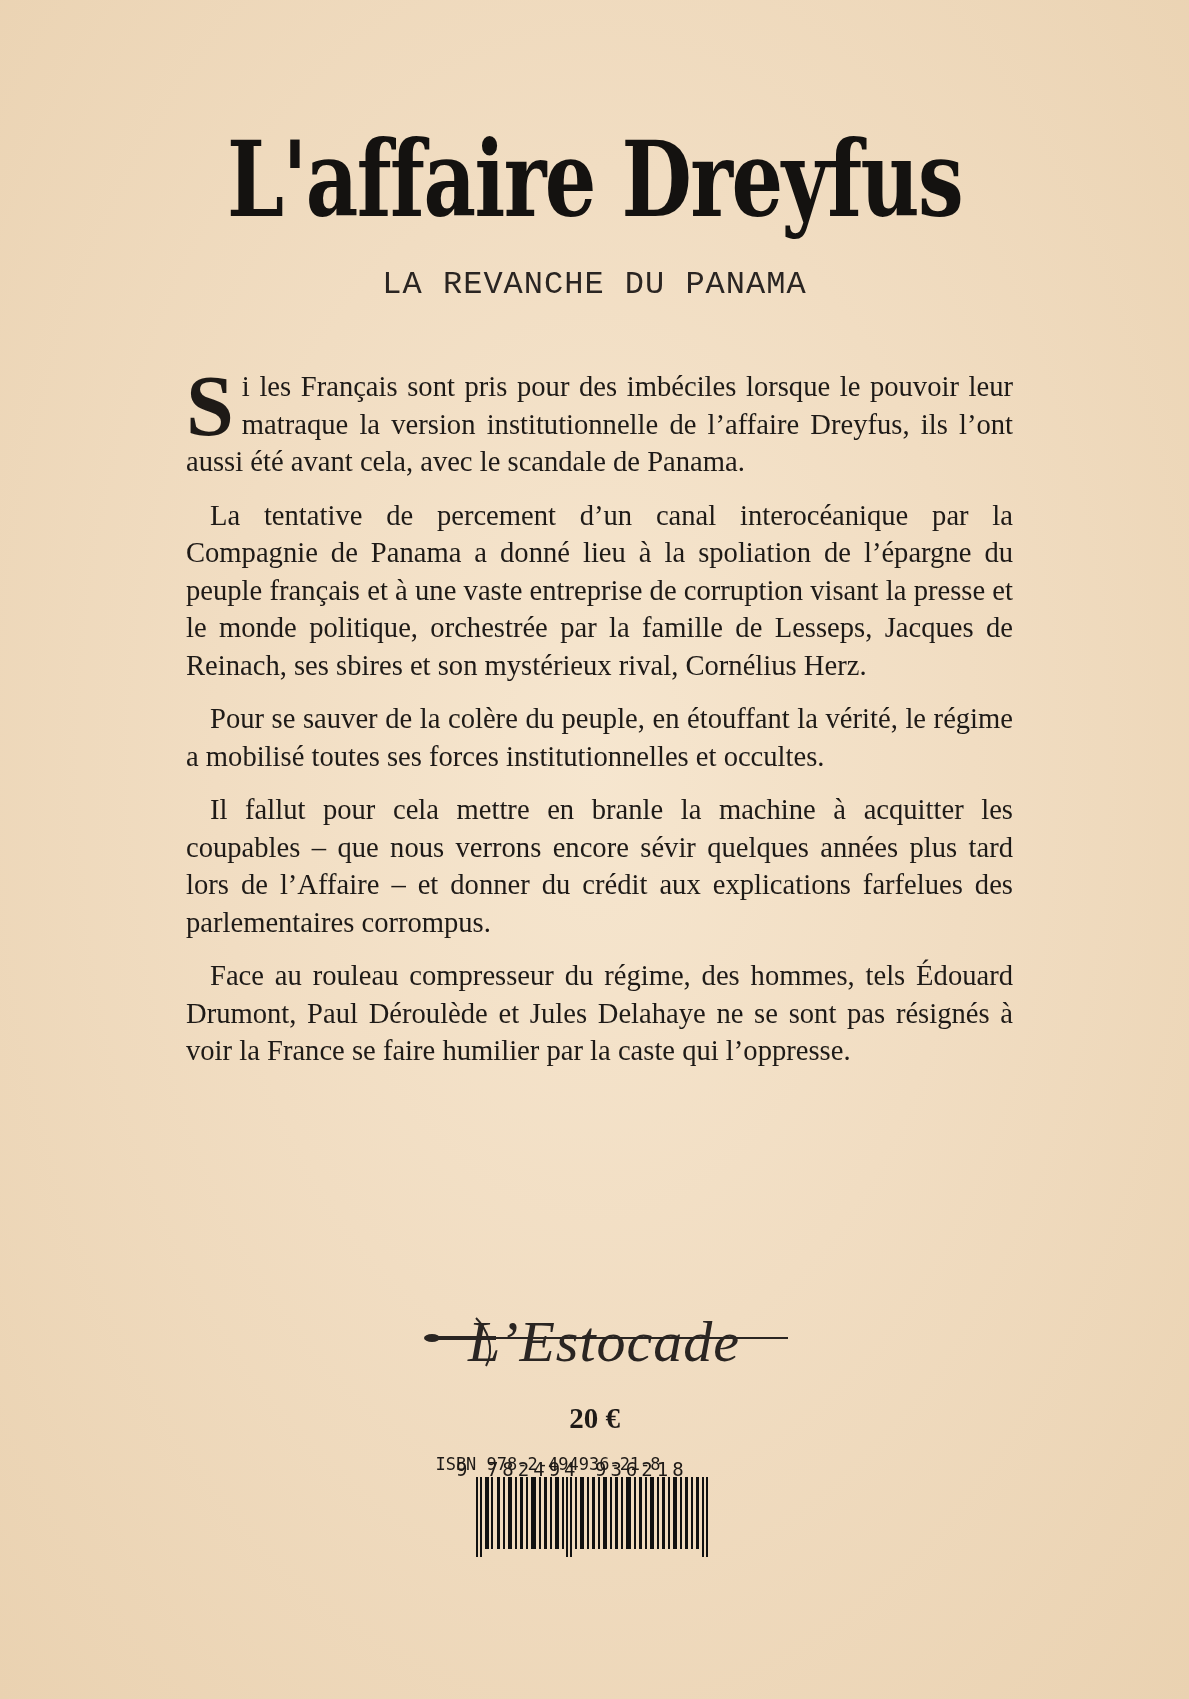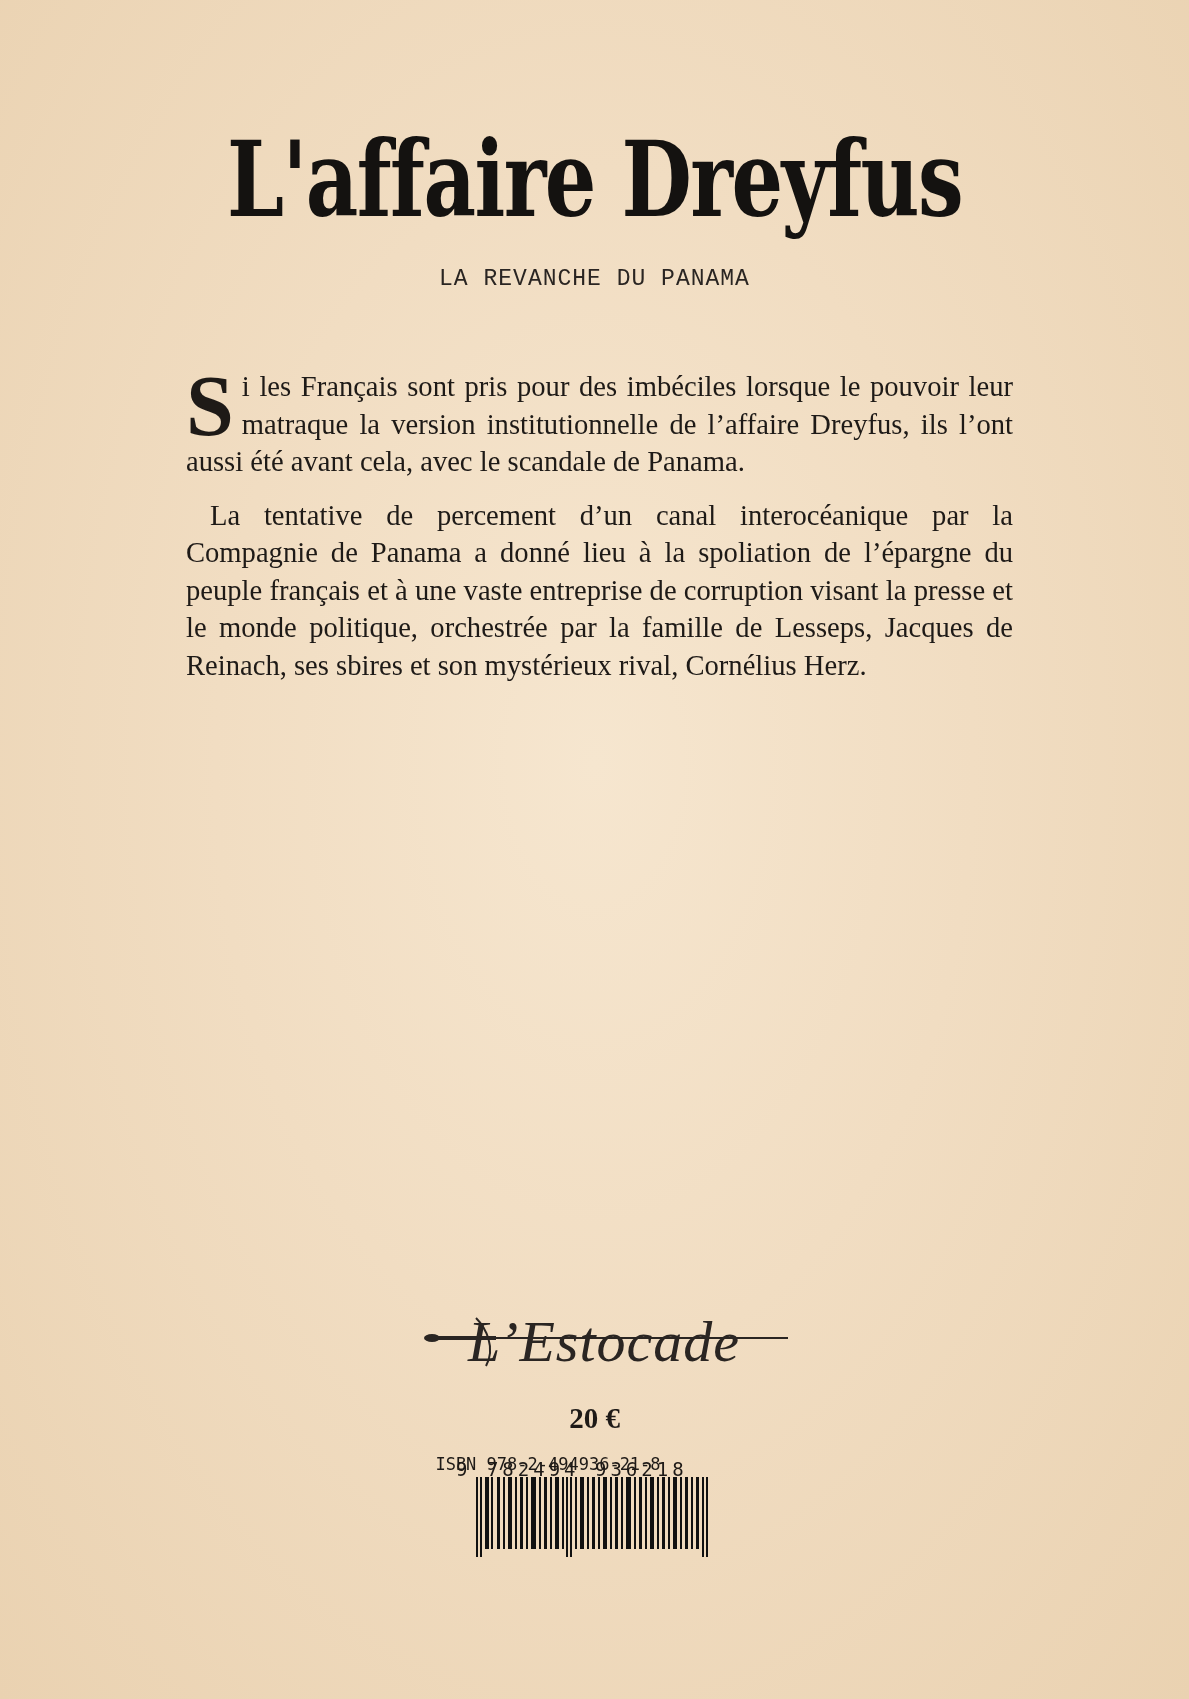--- a/index.html
+++ b/index.html
@@ -11,21 +11,21 @@
   }
   .title {
     position:absolute; top:128px; left:0; width:1189px; text-align:center;
     font-family:"DejaVu Serif", serif; font-weight:bold;
     font-size:104px; letter-spacing:-2px; line-height:1;
     transform: scaleX(0.78); transform-origin: 50% 0;
     color:#141210;
   }
   .subtitle {
     position:absolute; top:266px; left:0; width:1189px; text-align:center;
-    font-family:"Liberation Mono", monospace; font-size:23px; letter-spacing:1px; color:#2a2522;
+    font-family:"Liberation Mono", monospace; font-size:32px; letter-spacing:1px; color:#2a2522;
   }
   .body-text {
     position:absolute; top:368px; left:186px; width:827px;
     font-size:28.6px; line-height:37.5px; text-align:justify;
   }
   .body-text p { margin:0 0 16px 0; text-indent:24px; }
   .body-text p.first { text-indent:0; }
   .dropcap {
     float:left; font-size:86px; line-height:66px; font-weight:bold;
     margin:5px 8px 0 0; font-family:"Liberation Serif", serif;
@@ -57,20 +57,23 @@
 </style>
 </head>
 <body>
 
 <div class="title">L'affaire Dreyfus</div>
 <div class="subtitle">LA REVANCHE DU PANAMA</div>
 
 <div class="body-text">
   <p class="first"><span class="dropcap">S</span><span>i les Français sont pris pour des imbéciles lorsque le pouvoir leur matraque la version institutionnelle de l’affaire Dreyfus, ils l’ont aussi été avant cela, avec le scandale de Panama.</span></p>
   <p>La tentative de percement d’un canal interocéanique par la Compagnie de Panama a donné lieu à la spoliation de l’épargne du peuple français et à une vaste entreprise de corruption visant la presse et le monde politique, orchestrée par la famille de Lesseps, Jacques de Reinach, ses sbires et son mystérieux rival, Cornélius Herz.</p>
+  <p>Pour se sauver de la colère du peuple, en étouffant la vérité, le régime a mobilisé toutes ses forces institutionnelles et occultes.</p>
+  <p>Il fallut pour cela mettre en branle la machine à acquitter les coupables – que nous verrons encore sévir quelques années plus tard lors de l’Affaire – et donner du crédit aux explications farfelues des parlementaires corrompus.</p>
+  <p>Face au rouleau compresseur du régime, des hommes, tels Édouard Drumont, Paul Déroulède et Jules Delahaye ne se sont pas résignés à voir la France se faire humilier par la caste qui l’oppresse.</p>
 </div>
 
 <div class="logo">
   <svg width="375" height="72" viewBox="0 0 375 72" style="position:absolute;left:0;top:0">
     <line x1="12" y1="30" x2="372" y2="30" stroke="#2a2522" stroke-width="2"></line>
     <ellipse cx="16" cy="30" rx="8" ry="4" fill="#2a2522"></ellipse>
     <rect x="20" y="28" width="60" height="4" fill="#2a2522"></rect>
     <path d="M60 10 C70 20, 80 40, 70 58" stroke="#2a2522" stroke-width="2" fill="none"></path>
   </svg>
   <span class="logo-text">L’Estocade</span>

